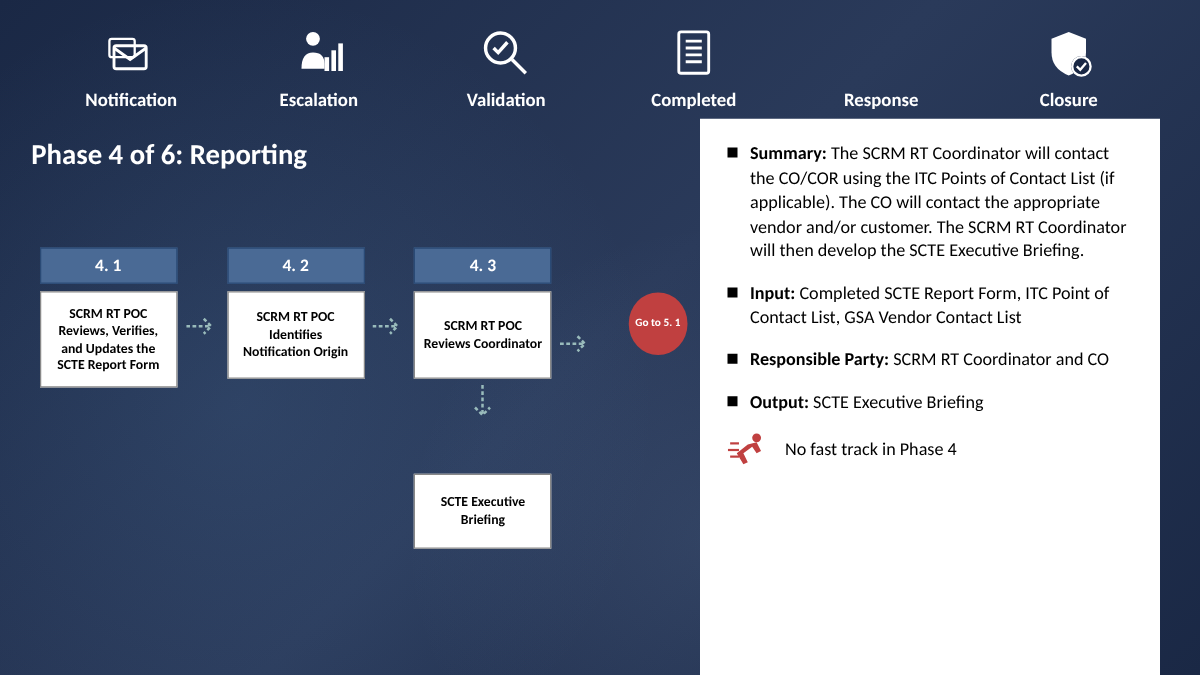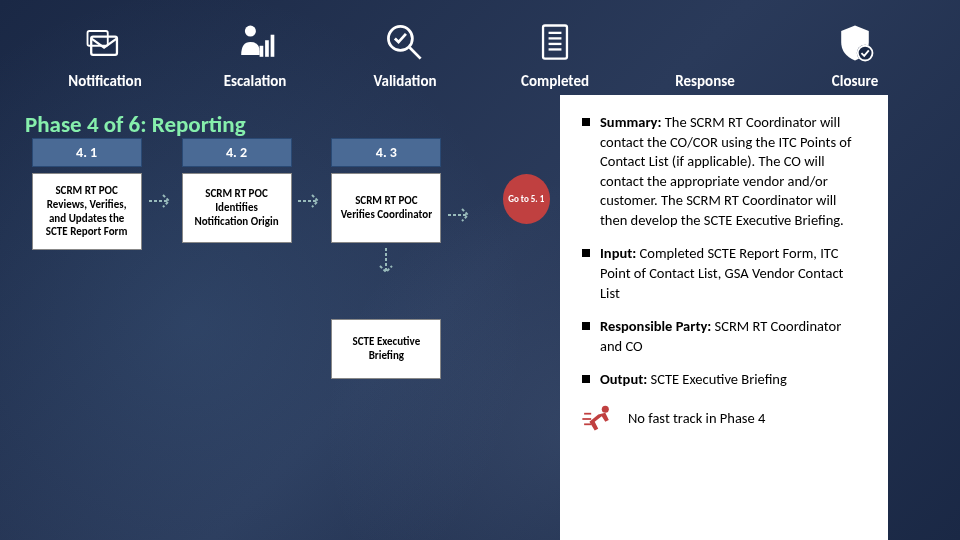--- a/index.html
+++ b/index.html
@@ -5,30 +5,30 @@
 *{margin:0;padding:0;box-sizing:border-box}
 body{width:960px;height:540px;font-family:Calibri,Arial,sans-serif;background:#1a2845;overflow:hidden;position:relative}
 .bg-deco{position:absolute;inset:0;background:radial-gradient(circle at 20% 60%,rgba(100,150,200,.15),transparent 40%),radial-gradient(circle at 60% 80%,rgba(150,180,220,.12),transparent 35%),linear-gradient(135deg,#1a2845 0%,#2a3a5a 50%,#1a2845 100%)}
 .topbar{position:relative;display:flex;height:95px;align-items:flex-end;padding:0 30px 5px}
 .step{flex:1;display:flex;flex-direction:column;align-items:center;position:relative}
 .step-icon{width:50px;height:50px;display:flex;align-items:center;justify-content:center;color:#fff;margin-bottom:4px}
 .step-label{color:#fff;font-weight:bold;font-size:15px}
 .step-hl{position:absolute;top:2px;left:55%;width:130px;height:85px;background:rgba(80,120,170,.35);border:1.5px solid rgba(200,220,255,.4);border-radius:3px;z-index:-1}
 .content{position:relative;display:flex;height:445px}
 .left{width:560px;padding:15px 10px 10px 25px;position:relative}
-.phase-title{color:#86efac;font-size:23px;font-weight:bold;}
+.phase-title{color:#ffffff;font-size:23px;font-weight:bold;margin-bottom:60px}
 .flow{display:flex;align-items:flex-start;gap:0}
 .col{display:flex;flex-direction:column;align-items:center;width:130px}
 .num{background:#4a6a95;color:#fff;width:110px;padding:5px 0;text-align:center;font-weight:bold;font-size:14px;border:1px solid #2a4a75}
 .box{background:#fff;color:#000;width:110px;padding:10px 6px;text-align:center;font-size:11px;line-height:1.25;font-weight:bold;border:1px solid #888;margin-top:6px;min-height:70px;display:flex;align-items:center;justify-content:center}
 .box2{background:#fff;color:#000;width:110px;padding:10px 6px;text-align:center;font-size:11px;line-height:1.25;font-weight:bold;border:1px solid #888;min-height:60px;display:flex;align-items:center;justify-content:center;margin-top:40px}
 .arrow-r{width:28px;height:70px;margin-top:28px;display:flex;align-items:center;justify-content:center;color:#8aa}
 .arrow-d{width:20px;height:32px;display:flex;align-items:center;justify-content:center;color:#8aa;margin-top:4px}
 .goto{width:50px;height:50px;border-radius:50%;background:#c04040;color:#fff;display:flex;align-items:center;justify-content:center;text-align:right;font-size:9px;font-weight:bold;line-height:1.1;margin-top:36px;margin-left:28px}
-.right{width:328px;background:#fff;padding:18px 22px;font-size:14.5px;line-height:1.35;color:#000}
+.right{width:368px;background:#fff;padding:18px 22px;font-size:14.5px;line-height:1.35;color:#000}
 .bul{display:flex;margin-bottom:14px}
 .sq{width:8px;height:8px;background:#000;margin-top:5px;margin-right:10px;flex-shrink:0}
 .ft{display:flex;align-items:center;gap:10px;margin-top:10px}
 .run-icon{width:36px;height:30px;color:#c04040}
 svg{display:block}
 </style>
 </head>
 <body>
 <div class="bg-deco"></div>
 
@@ -111,21 +111,21 @@
         <div class="num">4. 2</div>
         <div class="box">SCRM RT POC Identifies Notification Origin</div>
       </div>
       <div class="arrow-r">
           <svg width="26" height="14" viewBox="0 0 26 14">
             <path d="M0 7 L20 7 M14 1 L20 7 L14 13" stroke="#9bb" stroke-width="2" fill="none" stroke-dasharray="3 2"></path>
           </svg>
         </div>
       <div class="col">
         <div class="num">4. 3</div>
-        <div class="box">SCRM RT POC Verifies Coordinator</div>
+        <div class="box">SCRM RT POC Reviews Coordinator</div>
         <div class="arrow-d">
             <svg width="14" height="30" viewBox="0 0 14 30">
               <path d="M7 0 L7 24 M1 18 L7 24 L13 18" stroke="#9bb" stroke-width="2" fill="none" stroke-dasharray="3 2"></path>
             </svg>
           </div>
         <div class="box2">SCTE Executive Briefing</div>
       </div>
       <div class="arrow-r" style="margin-top:42px">
           <svg width="26" height="14" viewBox="0 0 26 14">
             <path d="M0 7 L20 7 M14 1 L20 7 L14 13" stroke="#9bb" stroke-width="2" fill="none" stroke-dasharray="3 2"></path>

